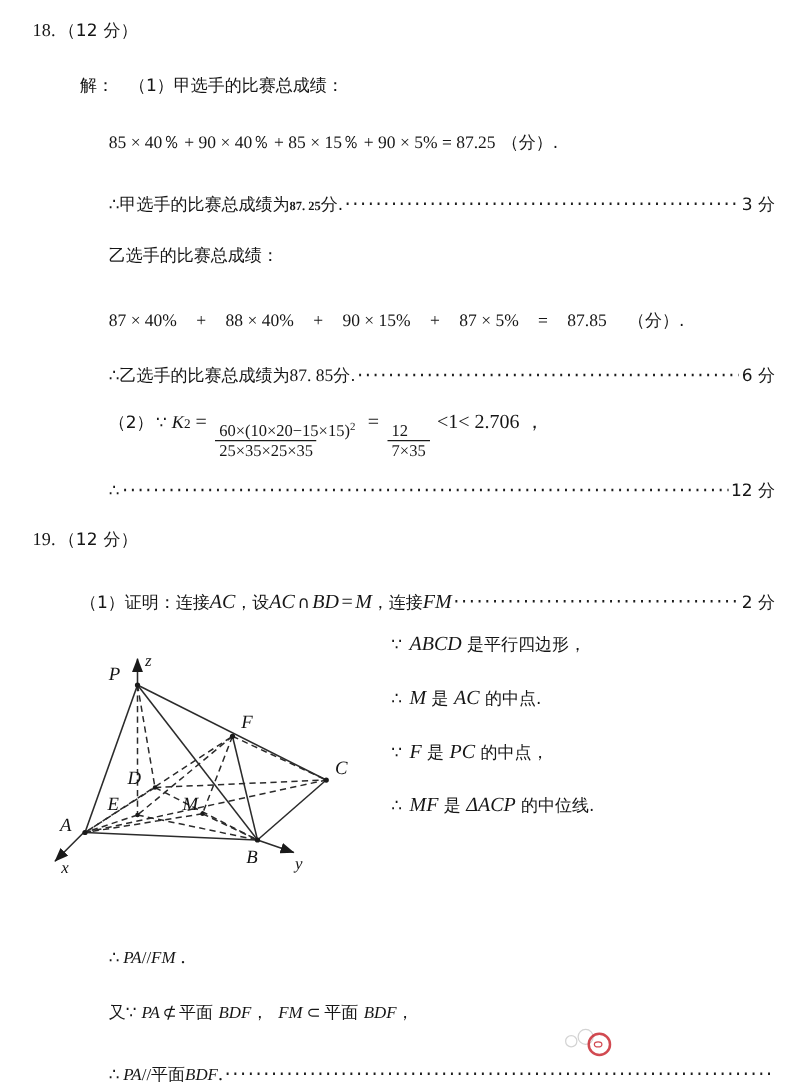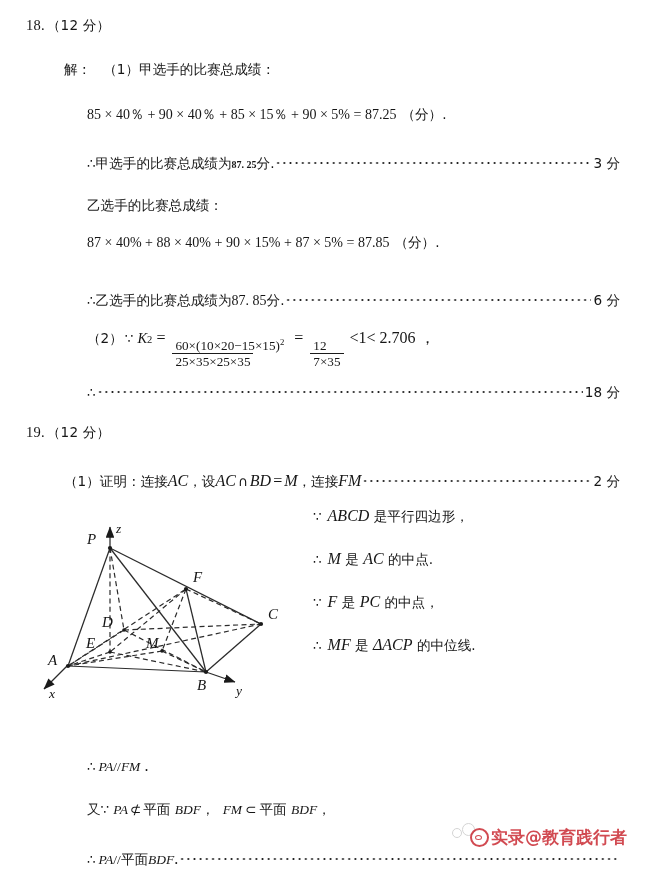--- a/index.html
+++ b/index.html
@@ -224,21 +224,21 @@
     <span class="mathn" style="font-size:10px;font-weight:bold;">87. 25</span>
     <span class="cn"> 分.</span>
     <span class="leader"></span>
     <span class="score">3 分</span>
   </div>
 
   <div class="row" style="left:87px; top:199px;">
     <span class="cn">乙选手的比赛总成绩：</span>
   </div>
 
-  <div class="row" style="left:87px; top:236px; font-size:14px;">
+  <div class="row" style="left:87px; top:251px; font-size:14px;gap:12px;">
     <span class="mathn">87 × 40%</span>
     <span class="mathn"> + </span>
     <span class="mathn">88 × 40%</span>
     <span class="mathn"> + </span>
     <span class="mathn">90 × 15%</span>
     <span class="mathn"> + </span>
     <span class="mathn">87 × 5%</span>
     <span class="mathn"> = </span>
     <span class="mathn">87.85</span>
     <span class="cn" style="margin-left:5px;">（分）.</span>
@@ -267,21 +267,21 @@
     <span class="frac">
       <span class="num mathn">12</span>
       <span class="den mathn">7×35</span>
     </span>
     <span class="mathn" style="margin-left:3px;">&lt;1&lt; 2.706 ，</span>
   </div>
 
   <div class="leaderwrap" style="top:381px; padding-left:87px; padding-right:26px;">
     <span class="sym">∴</span>
     <span class="leader"></span>
-    <span class="score">18 分</span>
+    <span class="score">12 分</span>
   </div>
 
   <div class="row qnum" style="left:26px; top:425px;">
     <span class="mathn">19.</span>
     <span class="cn" style="margin-left:2px;">（12 分）</span>
   </div>
 
   <div class="leaderwrap" style="top:470px; padding-left:64px; padding-right:26px;">
     <span class="cn">（1）</span>
     <span class="cn">证明：</span>
@@ -426,16 +426,15 @@
     <span class="leader"></span>
     <span class="score"></span>
   </div>
 
   <div class="wm-dots">
     <span style="left:0; top:5px; width:8px; height:8px;"></span>
     <span style="left:10px; top:0; width:11px; height:11px;"></span>
   </div>
   <div class="wm-red">
     <span class="wm-circle"></span>
-    <span>实录@教育践行者</span>
   </div>
 
 </div>
 
 </body></html>

